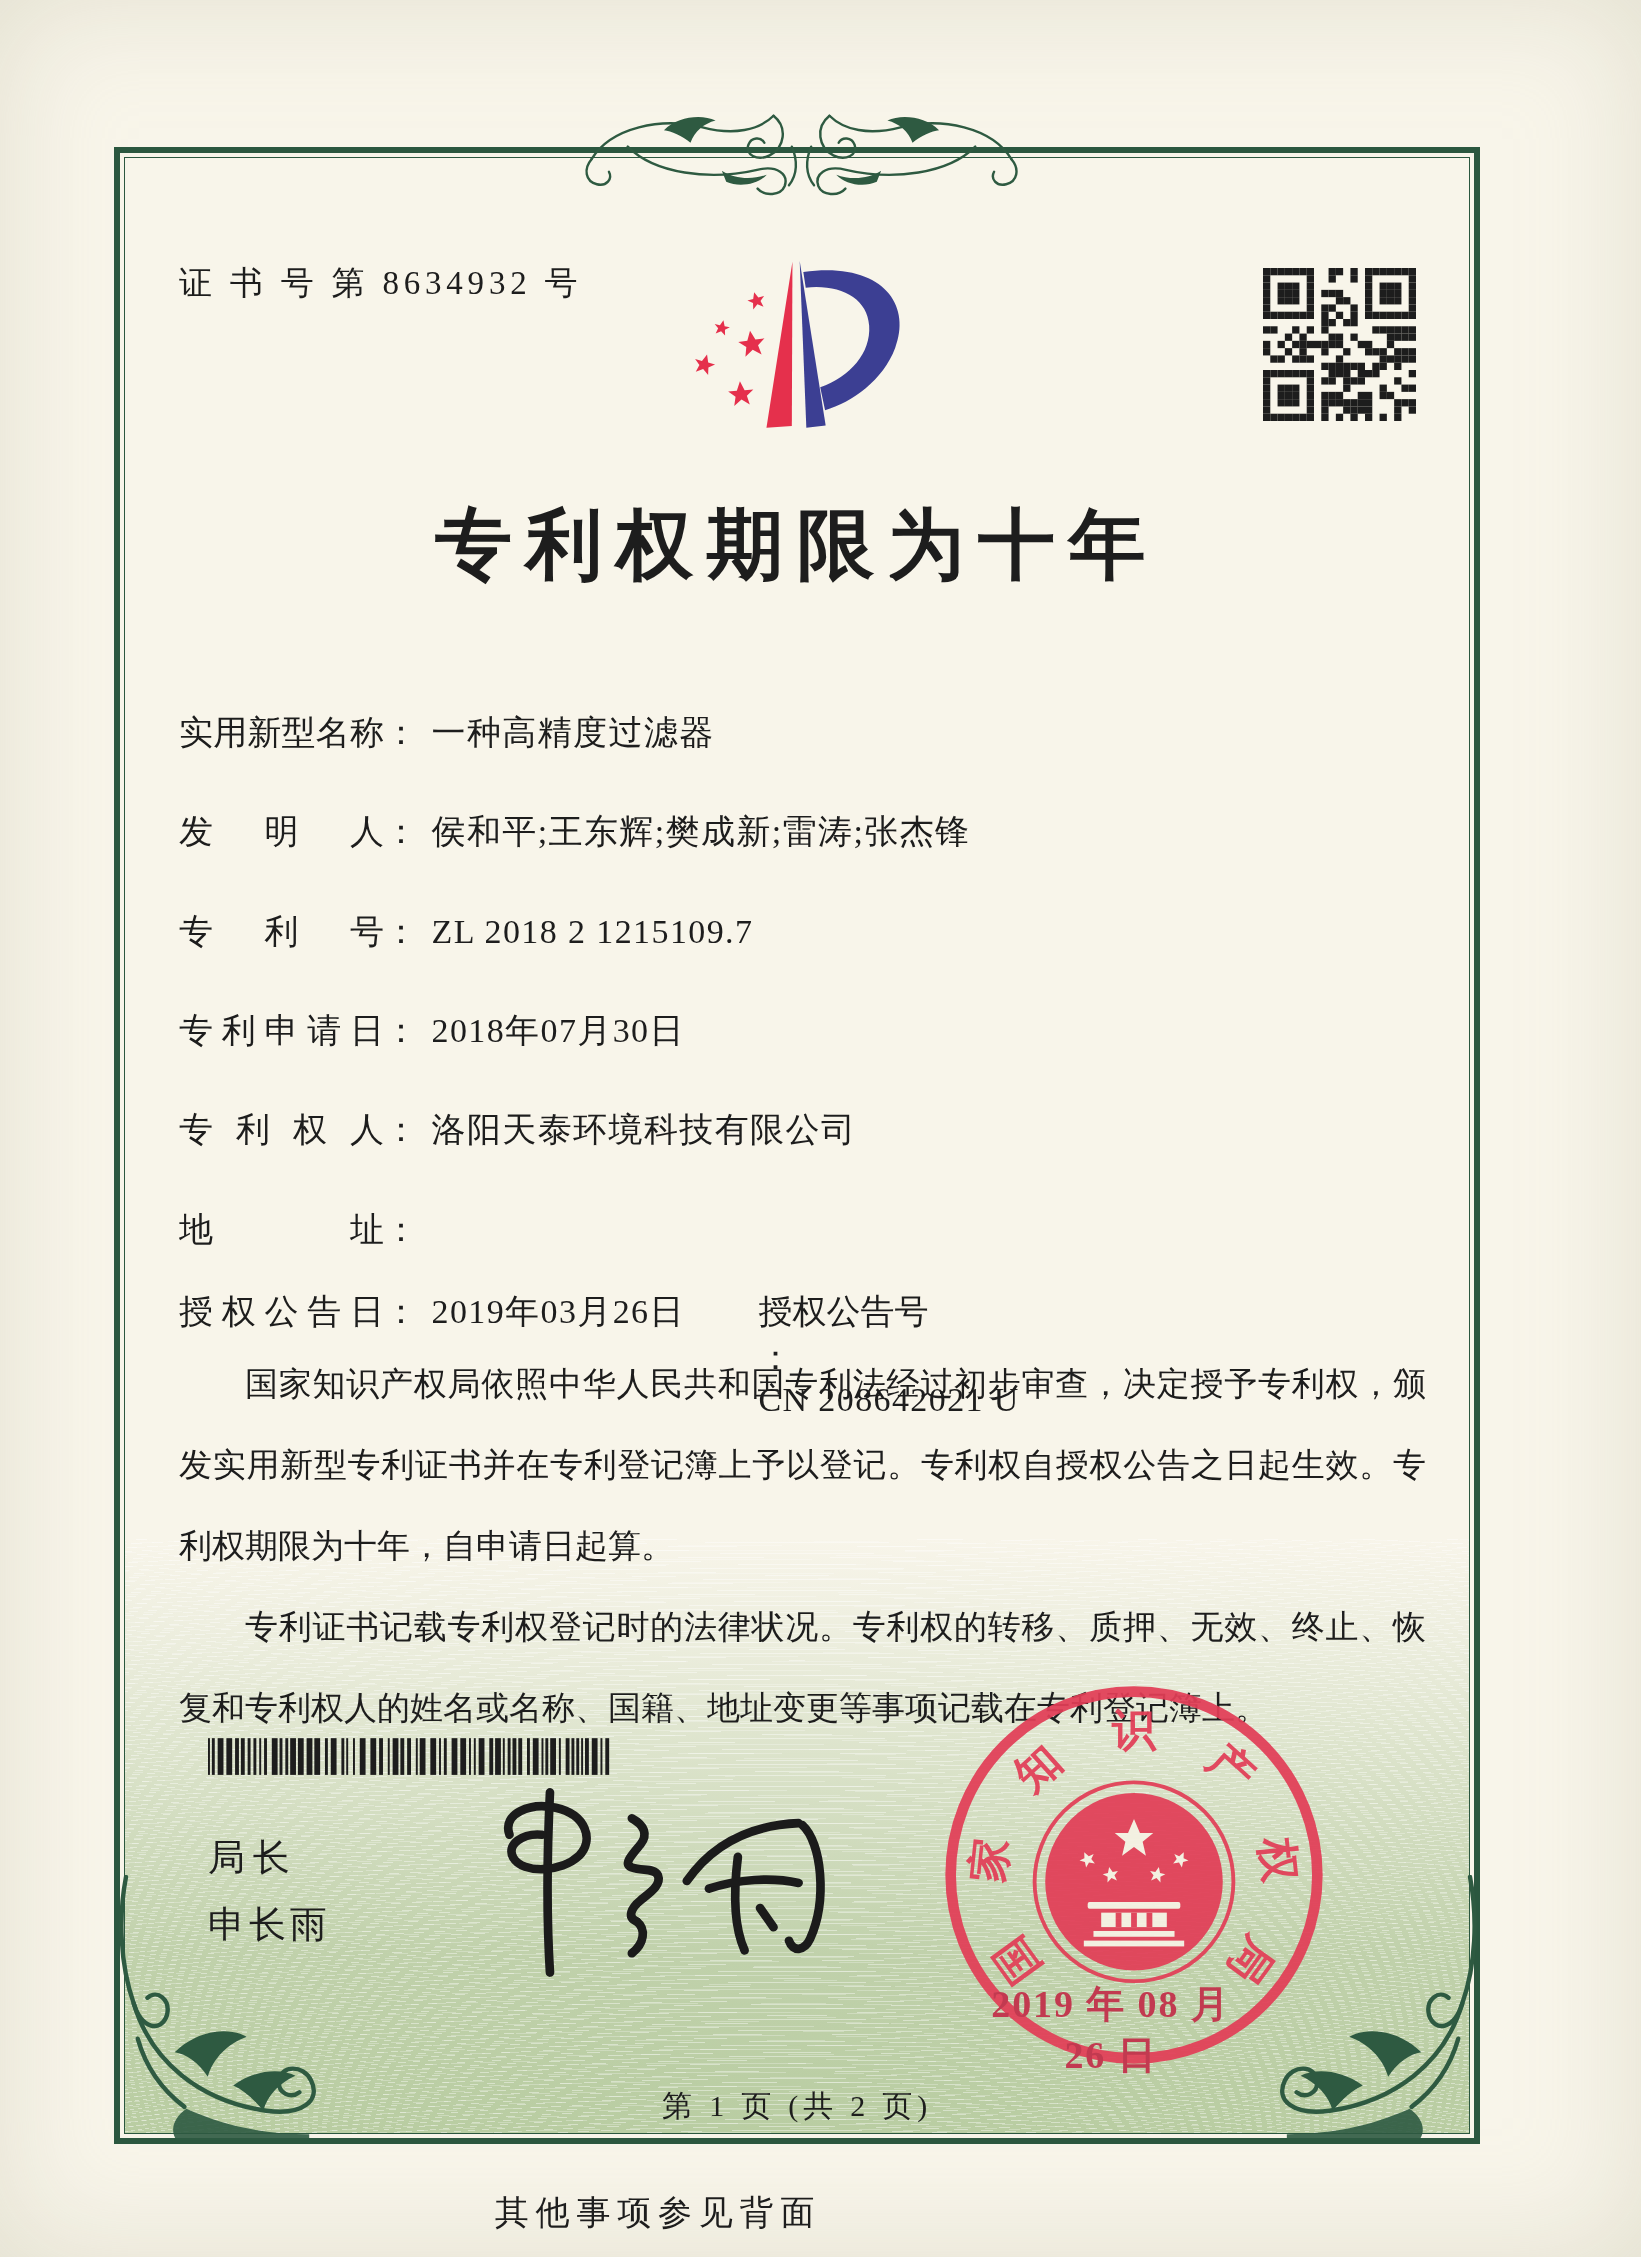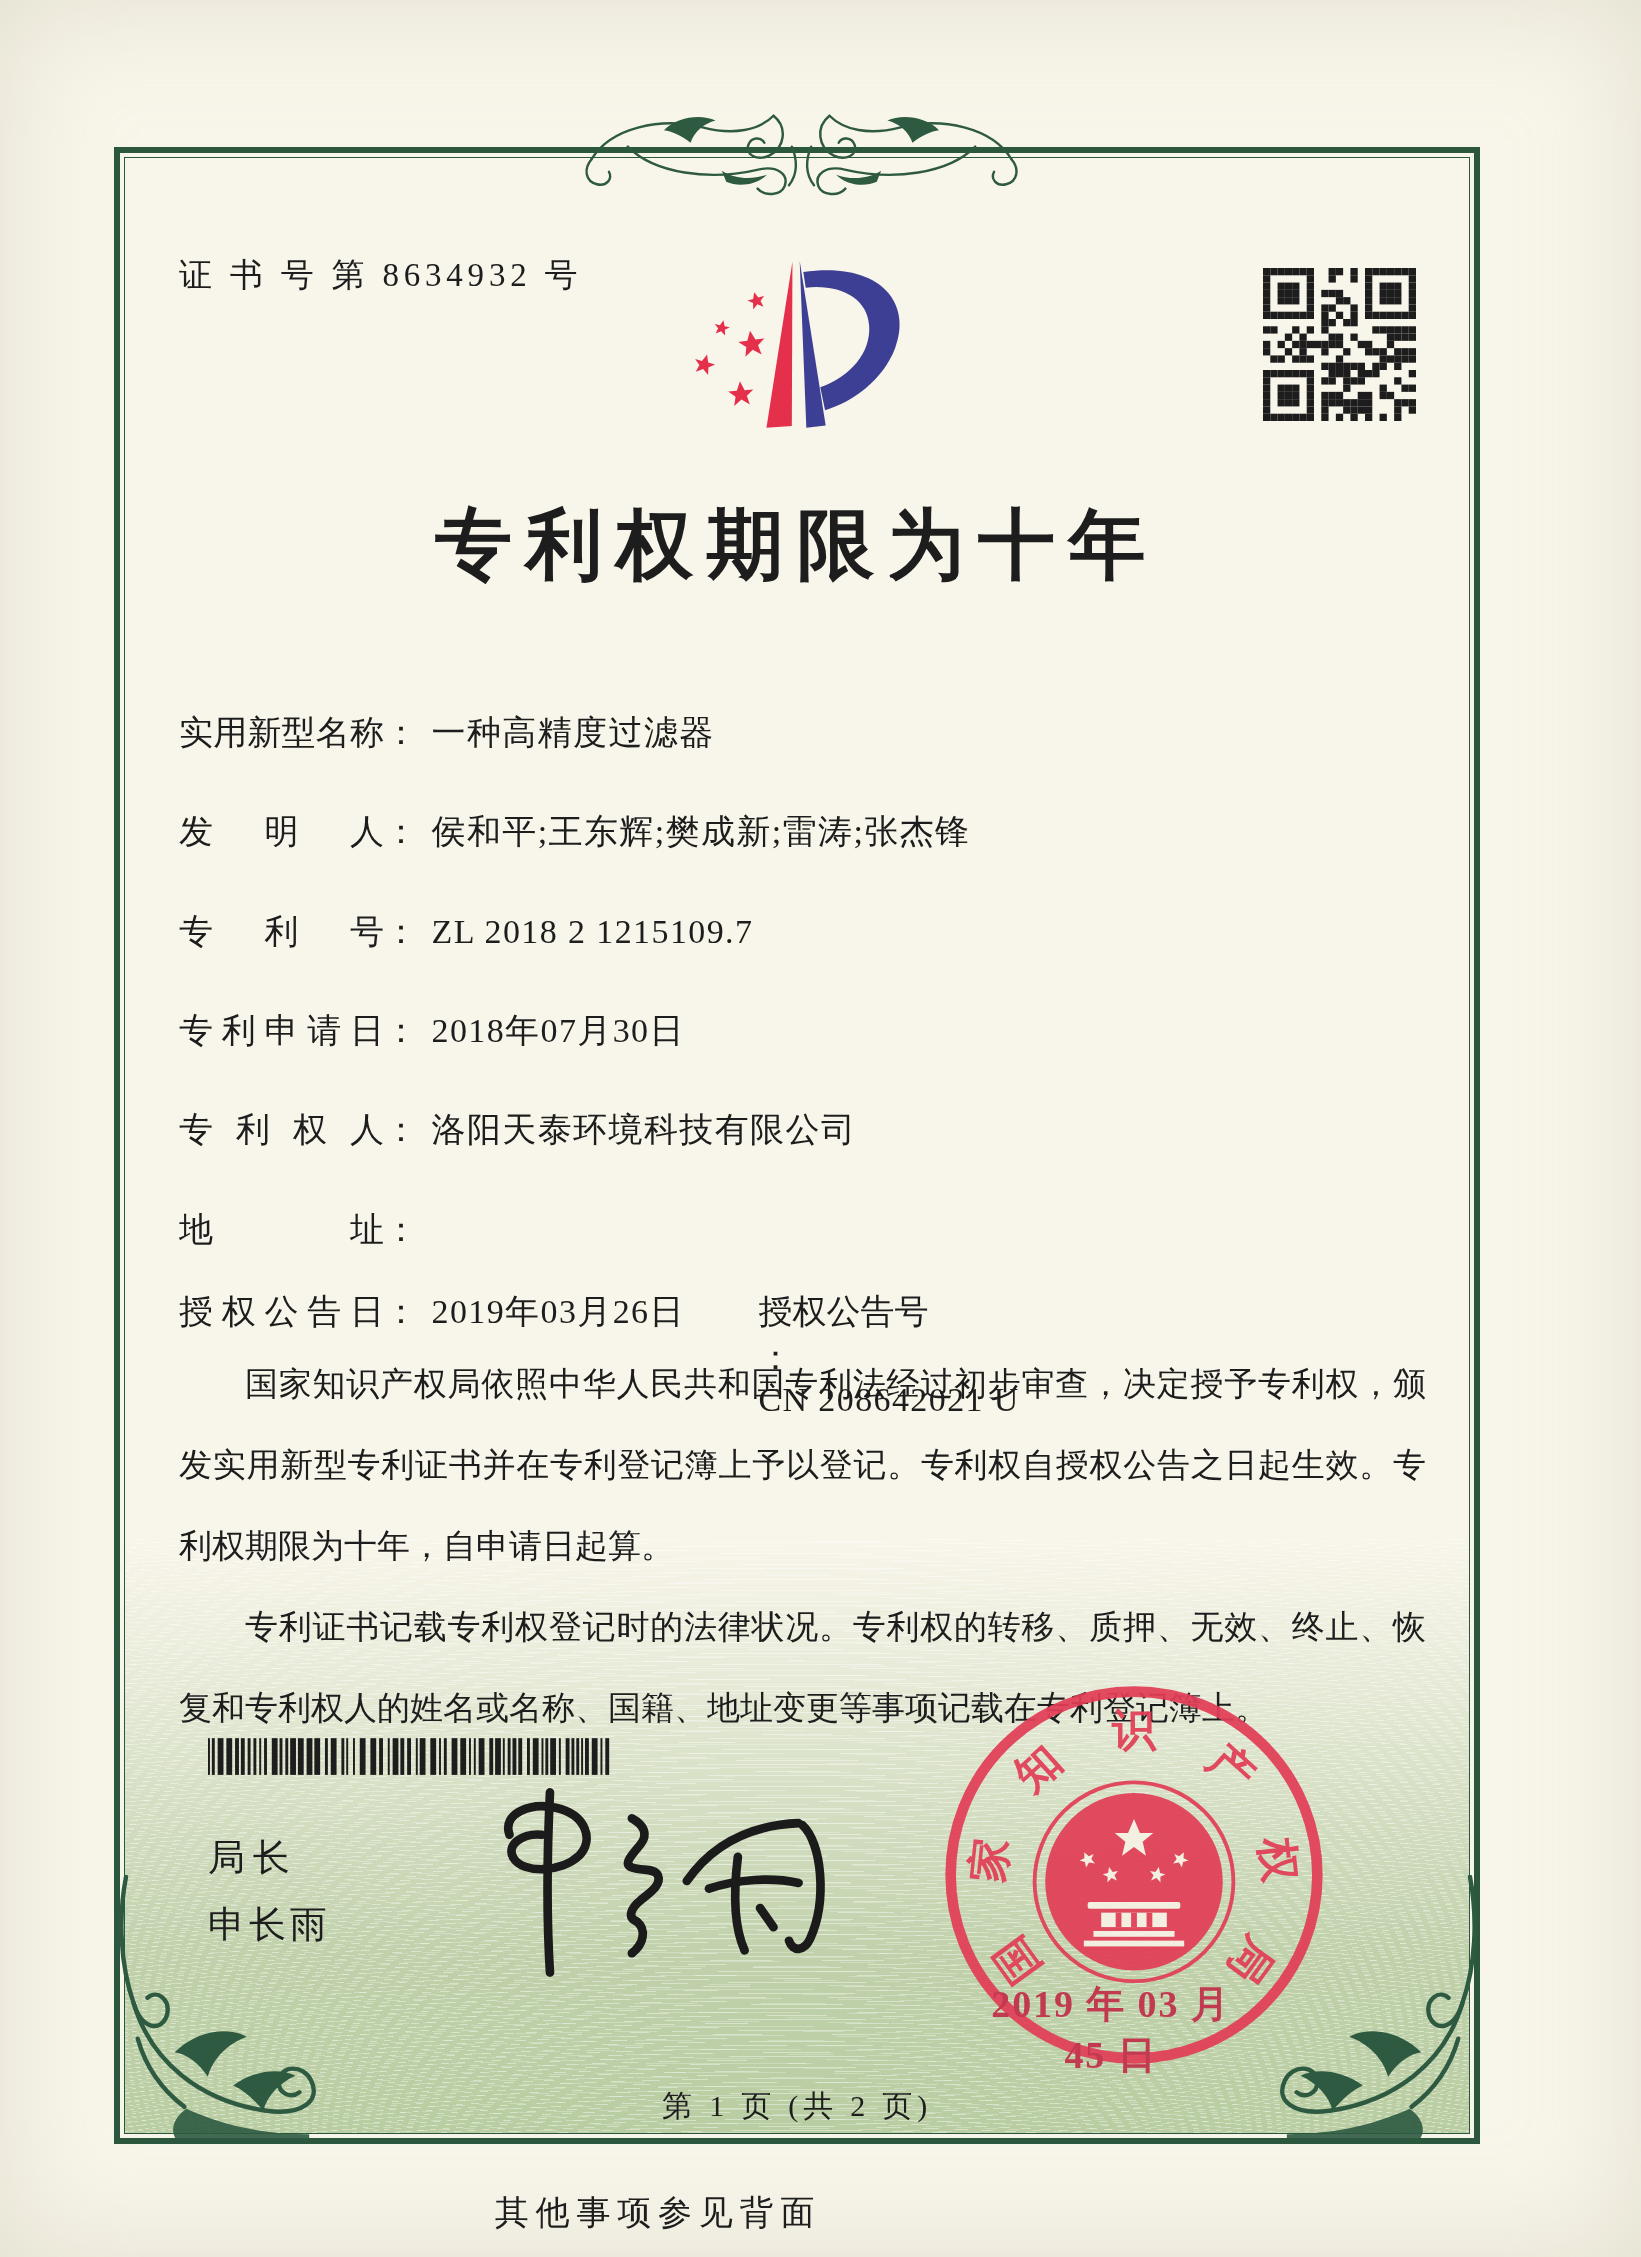--- a/index.html
+++ b/index.html
@@ -17,21 +17,21 @@
   
   .guilloche { position:absolute; left:0; right:0; bottom:0; height:594px;
     background: linear-gradient(180deg, rgba(199,214,182,0) 0%, rgba(199,214,182,.25) 18%,
                 rgba(193,210,173,.6) 42%, rgba(186,205,164,.9) 70%, #b9cda2 100%); }
   .guilloche::before { content:""; position:absolute; inset:0; opacity:.75;
     background:
       repeating-radial-gradient(130% 75% at 50% 150%, rgba(255,255,255,.55) 0 1.9px, rgba(255,255,255,0) 1.9px 14.5px),
       repeating-radial-gradient(140% 80% at 45% 170%, rgba(255,255,255,.35) 0 1.9px, rgba(255,255,255,0) 1.9px 18.3px); }
 
   
-  .certno { left:179px; top:253px; font-size:33px; letter-spacing:4.8px; }
+  .certno { left:179px; top:261px; font-size:33px; letter-spacing:4.8px; }
   .title  { left:114px; top:494px; width:1366px; text-align:center;
             font-size:77px; font-weight:700; letter-spacing:13.5px; }
   .logo   { left:671px; top:239px; width:290px; height:232px; }
   .qr     { left:1263px; top:268px; width:153px; height:153px; }
 
   
   .frow { position:absolute; left:179px; display:flex; align-items:baseline; font-size:34px; white-space:nowrap; }
   .flabel { display:inline-block; width:205px; text-align:justify; text-align-last:justify; }
   .fvalue { margin-left:13.5px; letter-spacing:1.4px; }
   .grant2 { margin-left:60px; display:flex; align-items:baseline;flex-direction:column; }
@@ -497,19 +497,19 @@
       <rect x="148" y="268" width="104" height="6" fill="#f6f2e4"></rect>
     </svg>
     <span class="seal-char" style="left:76px;top:278px;transform:translate(-50%,-50%) rotate(-126deg)">国</span>
     <span class="seal-char" style="left:49px;top:178px;transform:translate(-50%,-50%) rotate(-84deg)">家</span>
     <span class="seal-char" style="left:97px;top:86px;transform:translate(-50%,-50%) rotate(-42deg)">知</span>
     <span class="seal-char" style="left:193px;top:48px;transform:translate(-50%,-50%)">识</span>
     <span class="seal-char" style="left:290px;top:86px;transform:translate(-50%,-50%) rotate(42deg)">产</span>
     <span class="seal-char" style="left:337px;top:178px;transform:translate(-50%,-50%) rotate(84deg)">权</span>
     <span class="seal-char" style="left:310px;top:278px;transform:translate(-50%,-50%) rotate(126deg)">局</span>
   </div>
-  <div class="abs seal-date">2019 年 03 月 45 日</div>
+  <div class="abs seal-date">2019 年 08 月 26 日</div>
 
   <div class="abs pageinfo">第 1 页 (共 2 页)</div>
   <div class="abs backnote">其他事项参见背面</div>
 
 </div>
 
 
 </body></html>

